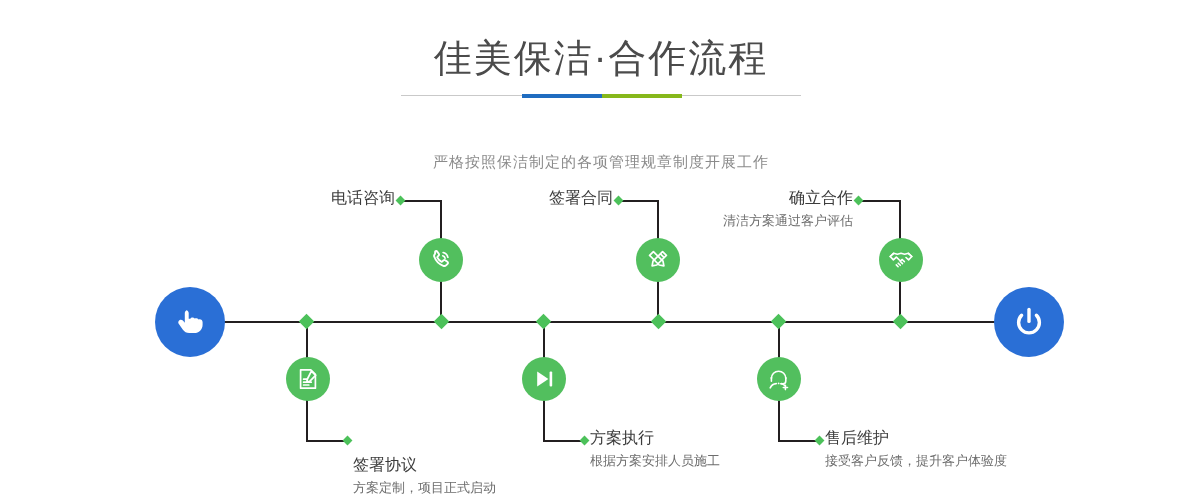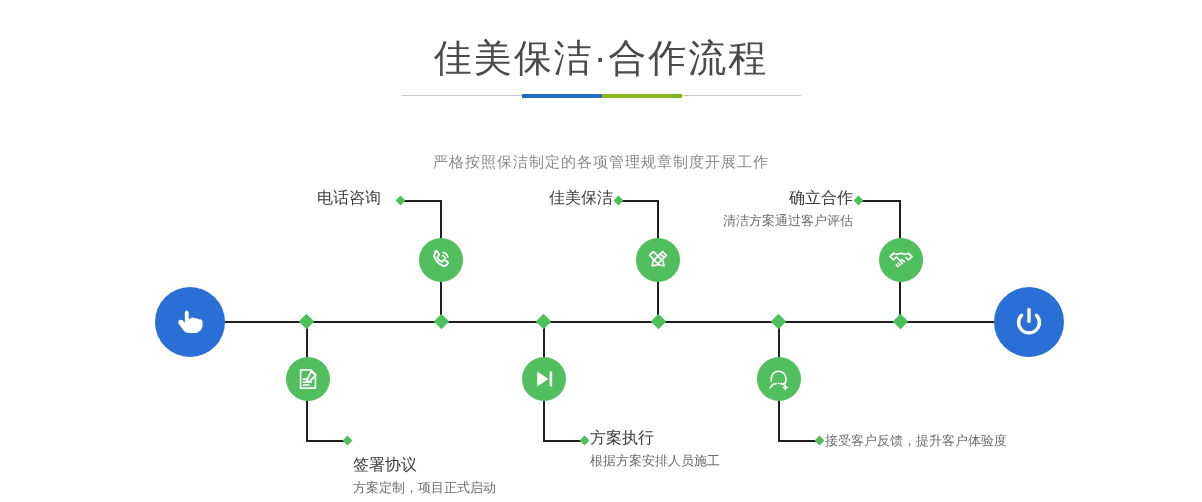--- a/index.html
+++ b/index.html
@@ -211,40 +211,41 @@
           <circle cx="12.6" cy="17.4" r="0.9" fill="#ffffff" stroke="none"></circle>
           <path d="M4.2 21.8c1.1-2.4 3.4-4 6.1-4.2"></path>
           <path d="M15.4 17.6c1.3 0.3 2.4 1 3.3 1.9"></path>
           <path d="M19.4 19.4v4.2"></path>
           <path d="M17.3 21.5h4.2"></path>
         </g>
       </svg>
     </span>
   </div>
 
-  <div class="label right-align" style="left:136px;top:188px;width:245px;">
+  <div class="label right-align" style="left:150px;top:188px;width:245px;">
     <div class="l-title">电话咨询</div>
   </div>
 
   <div class="label right-align" style="left:370px;top:188px;width:243px;">
-    <div class="l-title">佳美保洁</div>
+    <div class="l-title">签署合同</div>
   </div>
 
   <div class="label right-align" style="left:610px;top:188px;width:243px;">
     <div class="l-title">确立合作</div>
     <div class="l-desc">清洁方案通过客户评估</div>
   </div>
 
   <div class="label left-align" style="left:353px;top:428px;width:260px;margin-top:27px;">
     <div class="l-title">签署协议</div>
     <div class="l-desc">方案定制，项目正式启动</div>
   </div>
 
   <div class="label left-align" style="left:590px;top:428px;width:260px;">
     <div class="l-title">方案执行</div>
     <div class="l-desc">根据方案安排人员施工</div>
   </div>
 
   <div class="label left-align" style="left:825px;top:428px;width:300px;">
+    <div class="l-title">售后维护</div>
     <div class="l-desc">接受客户反馈，提升客户体验度</div>
   </div>
 
 </div>
 
 </body></html>

